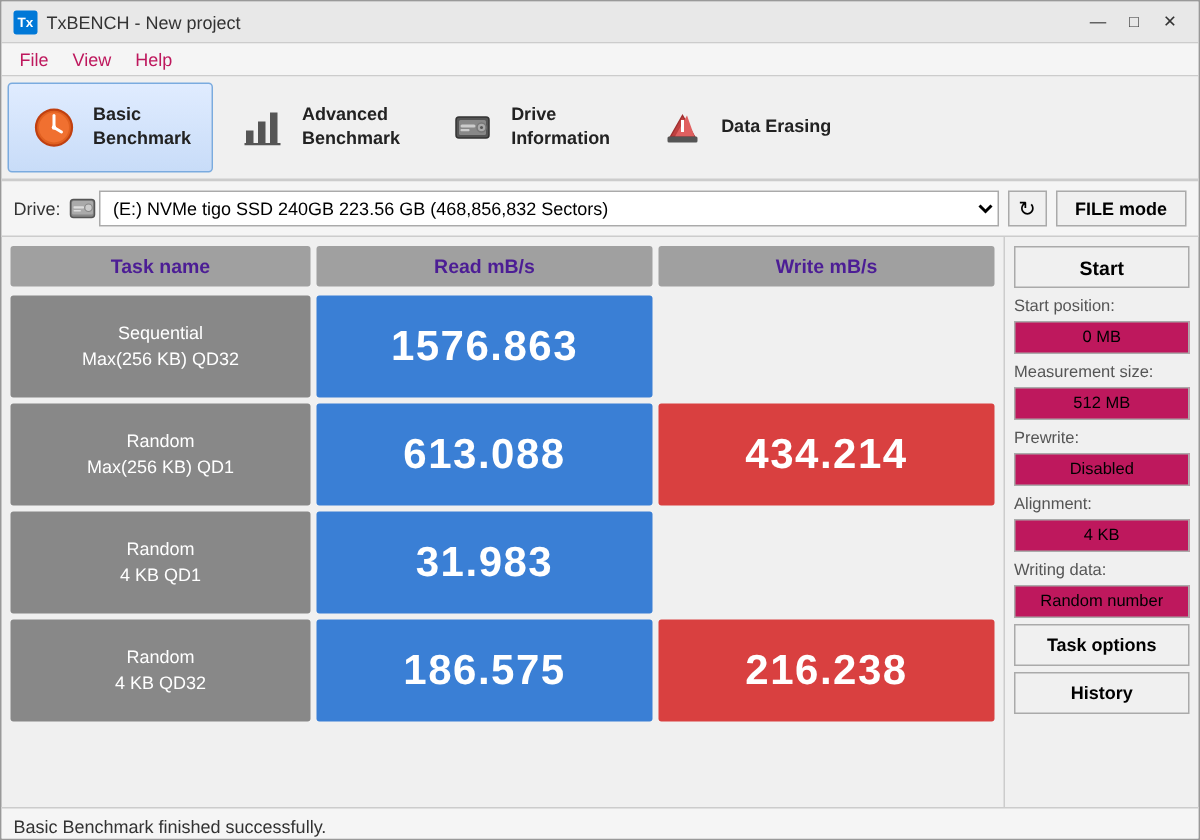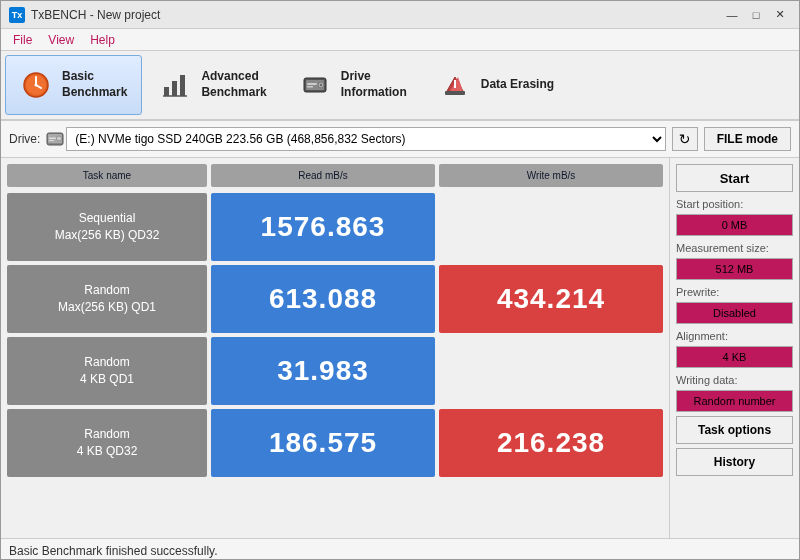--- a/index.html
+++ b/index.html
@@ -175,23 +175,23 @@
 
     
     .table-header {
       display: grid;
       grid-template-columns: 200px 1fr 1fr;
       gap: 4px;
       margin-bottom: 2px;
     }
     .th-cell {
       background: #a0a0a0;
-      color: #0f172a;
-      font-weight: normal;
-      font-size: 10px;
+      color: #4c1d95;
+      font-weight: bold;
+      font-size: 13px;
       text-align: center;
       padding: 6px 4px;
       border-radius: 2px;
     }
 
     
     .bench-row {
       display: grid;
       grid-template-columns: 200px 1fr 1fr;
       gap: 4px;

